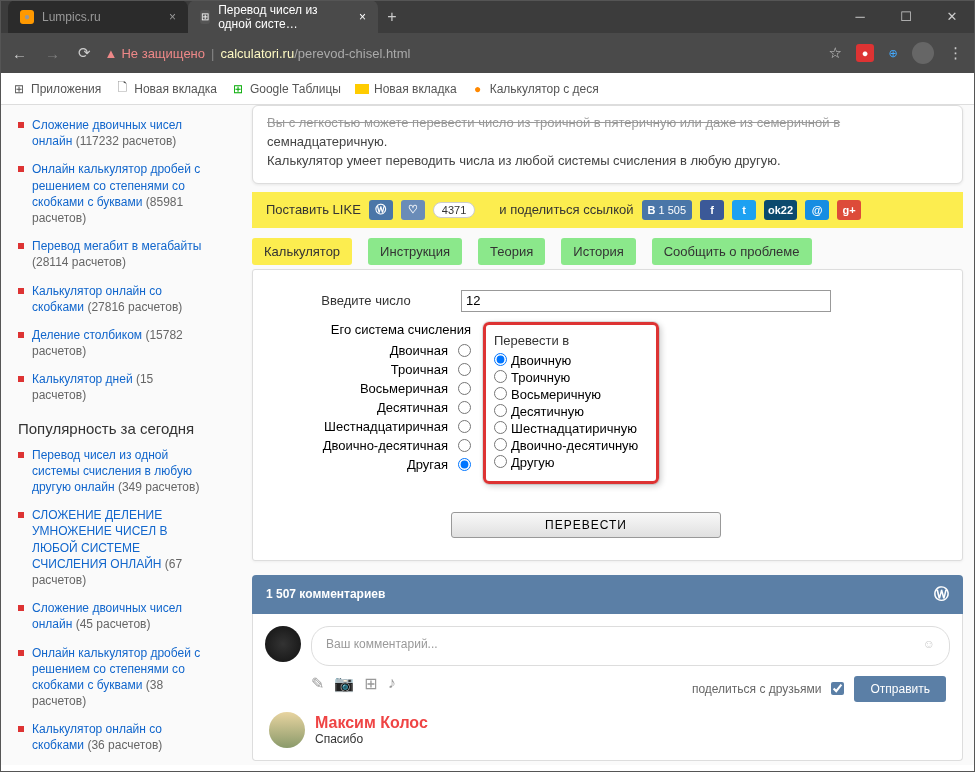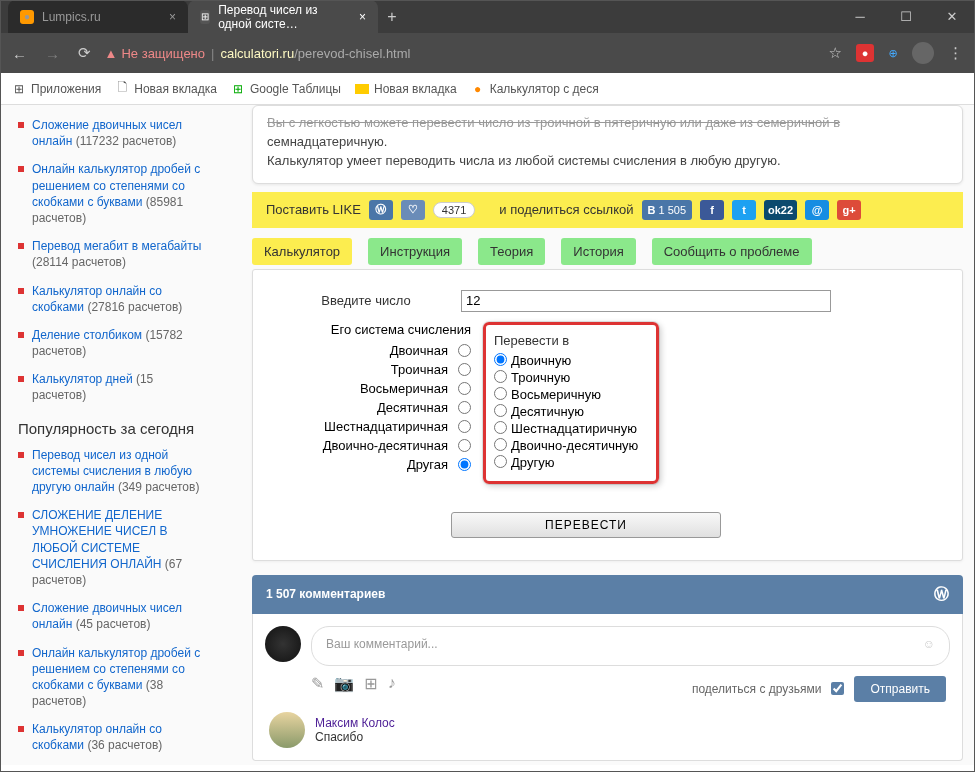--- a/index.html
+++ b/index.html
@@ -60,21 +60,21 @@
 .cbody{background:#fff;border:1px solid #ddd;border-top:none;padding:12px;border-radius:0 0 4px 4px}
 .cinputrow{display:flex;gap:10px;align-items:flex-start}
 .cavatar{width:36px;height:36px;border-radius:50%;background:radial-gradient(circle,#333,#111);flex-shrink:0}
 .ctextbox{flex:1;border:1px solid #ddd;border-radius:18px;padding:10px 14px;font-size:12px;color:#999;min-height:40px;display:flex;align-items:flex-start;justify-content:space-between}
 .cactions{display:flex;gap:10px;align-items:center;justify-content:flex-end;padding:10px 4px 0;font-size:12px;color:#666}
 .cicons{display:flex;gap:10px;color:#999;padding-left:46px}
 .sendbtn{background:#5b7fa6;color:#fff;border:none;padding:6px 16px;border-radius:3px;font-size:12px;cursor:pointer}
 .chk{accent-color:#5b7fa6}
 .comment1{display:flex;gap:10px;padding:10px 0 0 4px;align-items:center}
 .cav2{width:36px;height:36px;border-radius:50%;background:linear-gradient(#e8d4a0,#8a9a6a)}
-.cname{color:#4c1d95;font-size:12px;font-weight:normal}
+.cname{color:#ef4444;font-size:16px;font-weight:bold}
 .ctext{font-size:12px;color:#333}
 .frame{position:absolute;inset:0;border:1px solid #555;pointer-events:none}
 </style>
 </head>
 <body>
 
 <div class="titlebar">
   <div class="tab inactive">
     <span class="tab-icon" style="background:#f90">●</span>
     <span>Lumpics.ru</span>

